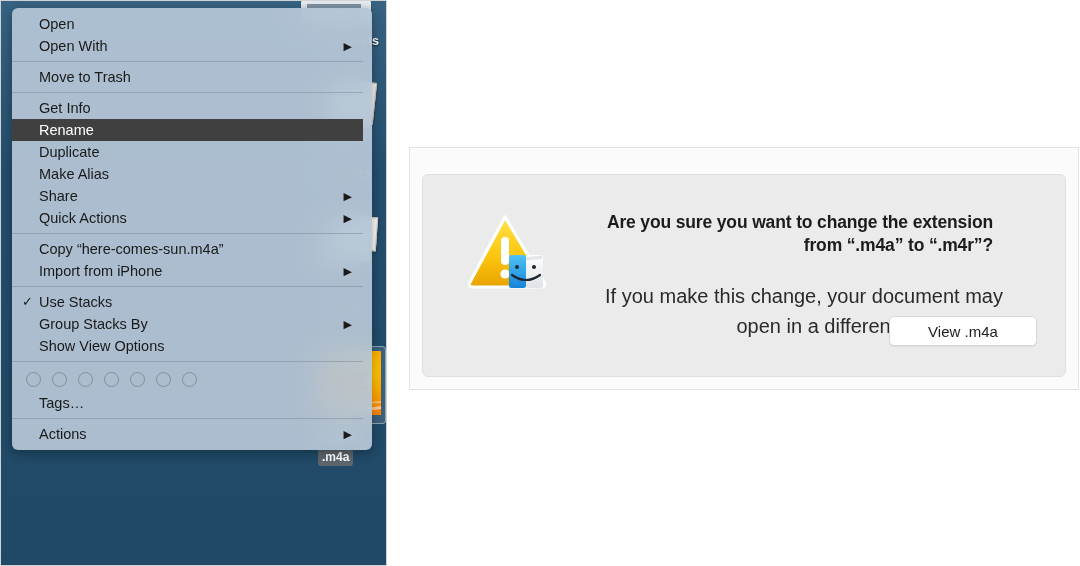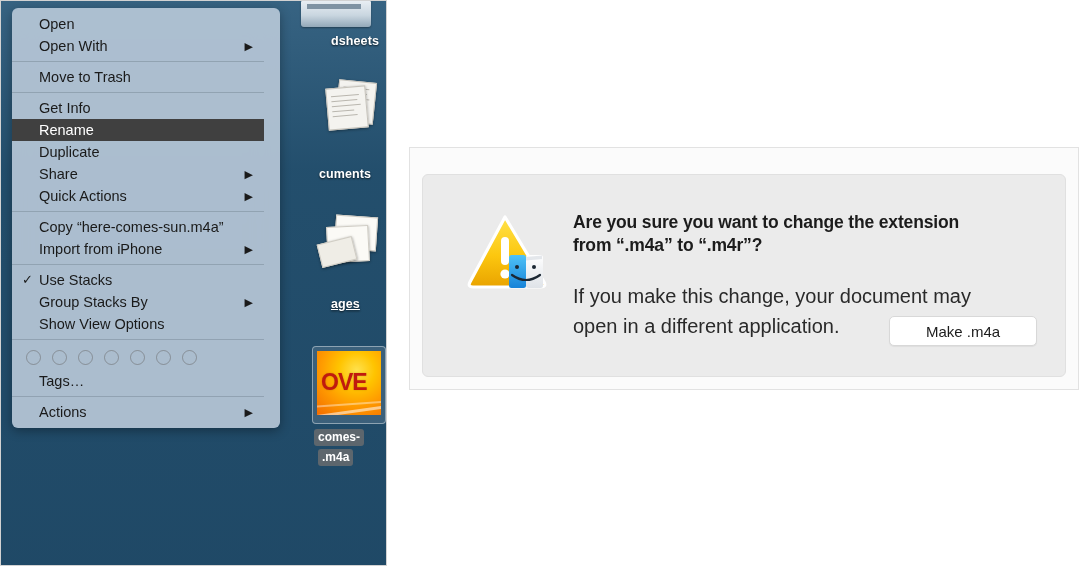--- a/index.html
+++ b/index.html
@@ -165,25 +165,25 @@
     padding: 1px 4px;
     white-space: nowrap;
     line-height: 15px;
   }
 
   
   #context-menu {
     position: absolute;
     left: 11px;
     top: 7px;
-    width: 268px;
+    width: 360px;
     background: rgba(182,198,214,0.93);
     border-radius: 6px;
     box-shadow: 0 3px 11px rgba(0,0,0,0.33);
-    padding: 5px 16px 5px 0;
+    padding: 5px 9px 5px 0;
     box-sizing: border-box;
     backdrop-filter: blur(14px);
     overflow: hidden;
   }
   .menu-item {
     position: relative;
     height: 22px;
     line-height: 22px;
     font-size: 14.5px;
     color: #1a1a1a;
@@ -266,20 +266,21 @@
     position: relative;
     width: 88px;
     height: 84px;
     flex: 0 0 88px;
     margin-top: 2px;
   }
   #alert-text {
     flex: 1 1 auto;
     padding-left: 20px;
     padding-top: 2px;
+    text-align: right;
   }
   #alert-title {
     font-size: 17.5px;
     font-weight: bold;
     color: #1c1c1c;
     line-height: 23px;
     letter-spacing: -0.15px;
     max-width: 420px;
   }
   #alert-message {
@@ -356,20 +357,21 @@
 
   <div id="context-menu">
       <div class="menu-item"><span>Open</span></div>
       <div class="menu-item"><span>Open With</span><span class="submenu-arrow">▶</span></div>
       <div class="menu-sep"></div>
       <div class="menu-item"><span>Move to Trash</span></div>
       <div class="menu-sep"></div>
       <div class="menu-item"><span>Get Info</span></div>
       <div class="menu-item selected"><span>Rename</span></div>
       <div class="menu-item"><span>Duplicate</span></div>
+      <div class="menu-item"><span>Make Alias</span></div>
       <div class="menu-item"><span>Share</span><span class="submenu-arrow">▶</span></div>
       <div class="menu-item"><span>Quick Actions</span><span class="submenu-arrow">▶</span></div>
       <div class="menu-sep"></div>
       <div class="menu-item"><span>Copy “here-comes-sun.m4a”</span></div>
       <div class="menu-item"><span>Import from iPhone</span><span class="submenu-arrow">▶</span></div>
       <div class="menu-sep"></div>
       <div class="menu-item"><span class="check">✓</span><span>Use Stacks</span></div>
       <div class="menu-item"><span>Group Stacks By</span><span class="submenu-arrow">▶</span></div>
       <div class="menu-item"><span>Show View Options</span></div>
       <div class="menu-sep"></div>
@@ -424,16 +426,16 @@
       </div>
 
       <div id="alert-text">
         <div id="alert-title">Are you sure you want to change the extension from “.m4a” to “.m4r”?</div>
         <div id="alert-message">If you make this change, your document may open in a different application.</div>
       </div>
 
     </div>
 
     <div id="alert-buttons">
-      <button class="alert-btn">Make .m4a</button>
+      <button class="alert-btn">View .m4a</button>
     </div>
   </div>
 </div>
 
 </body></html>

